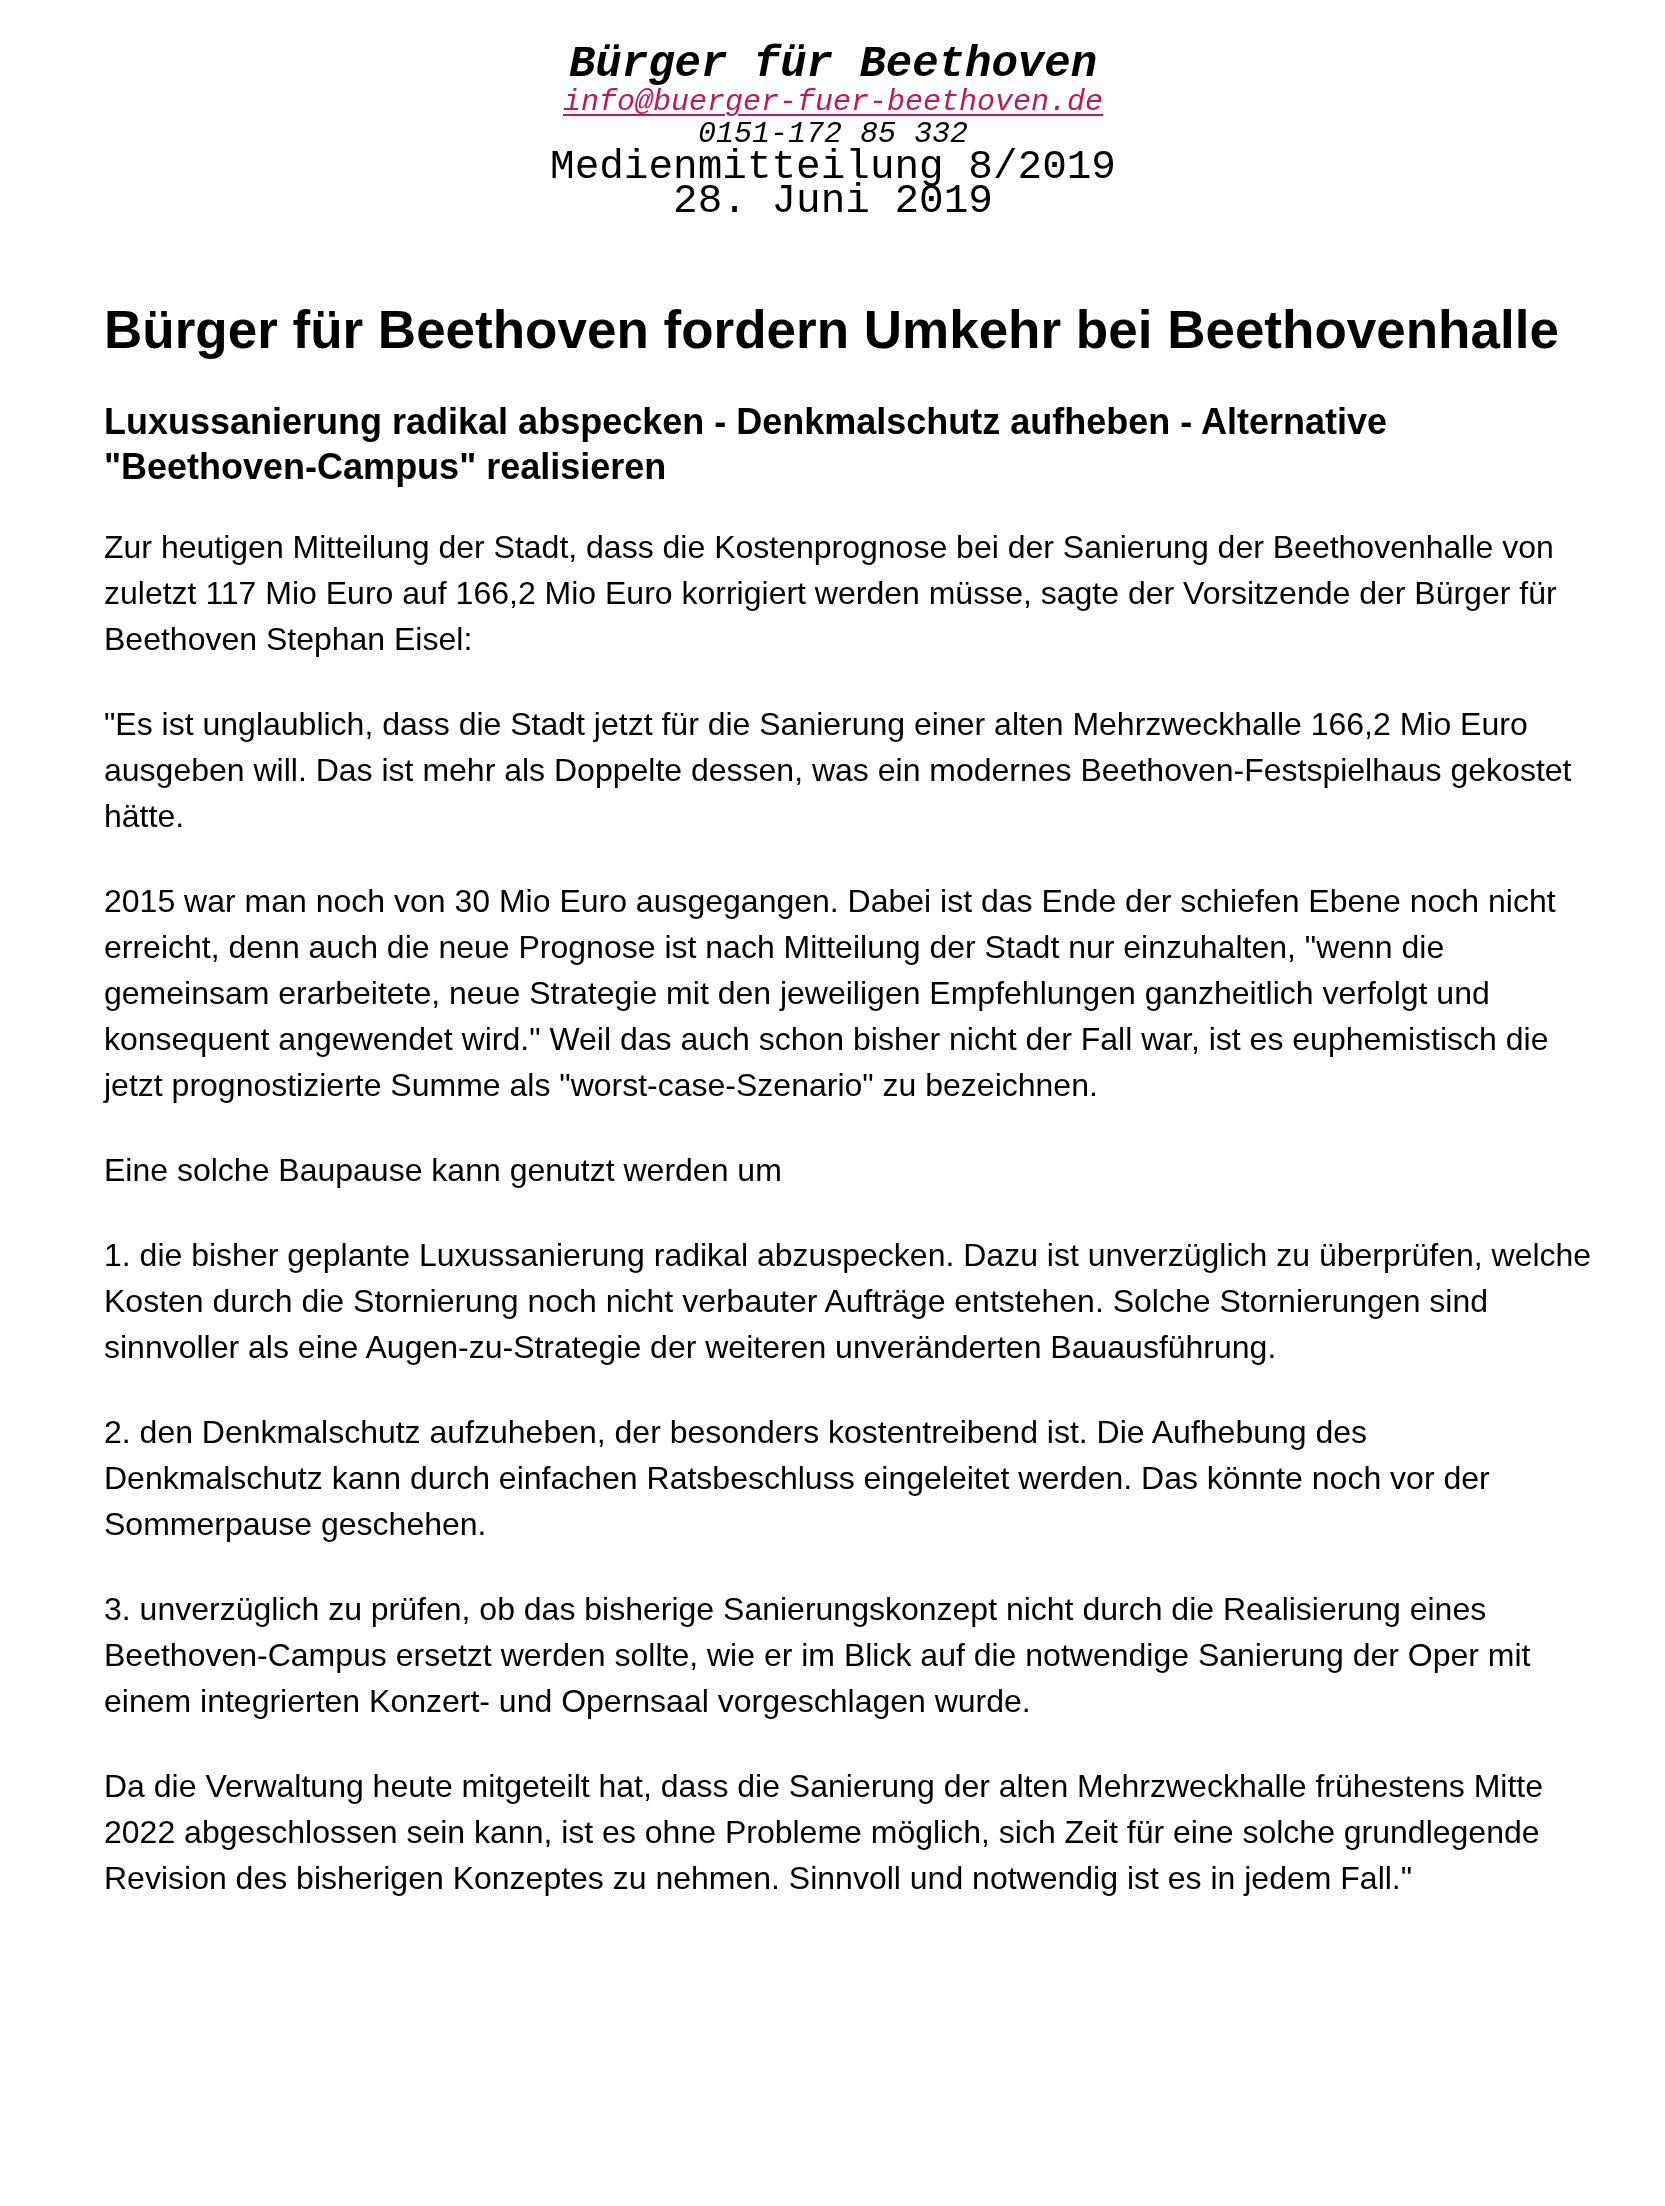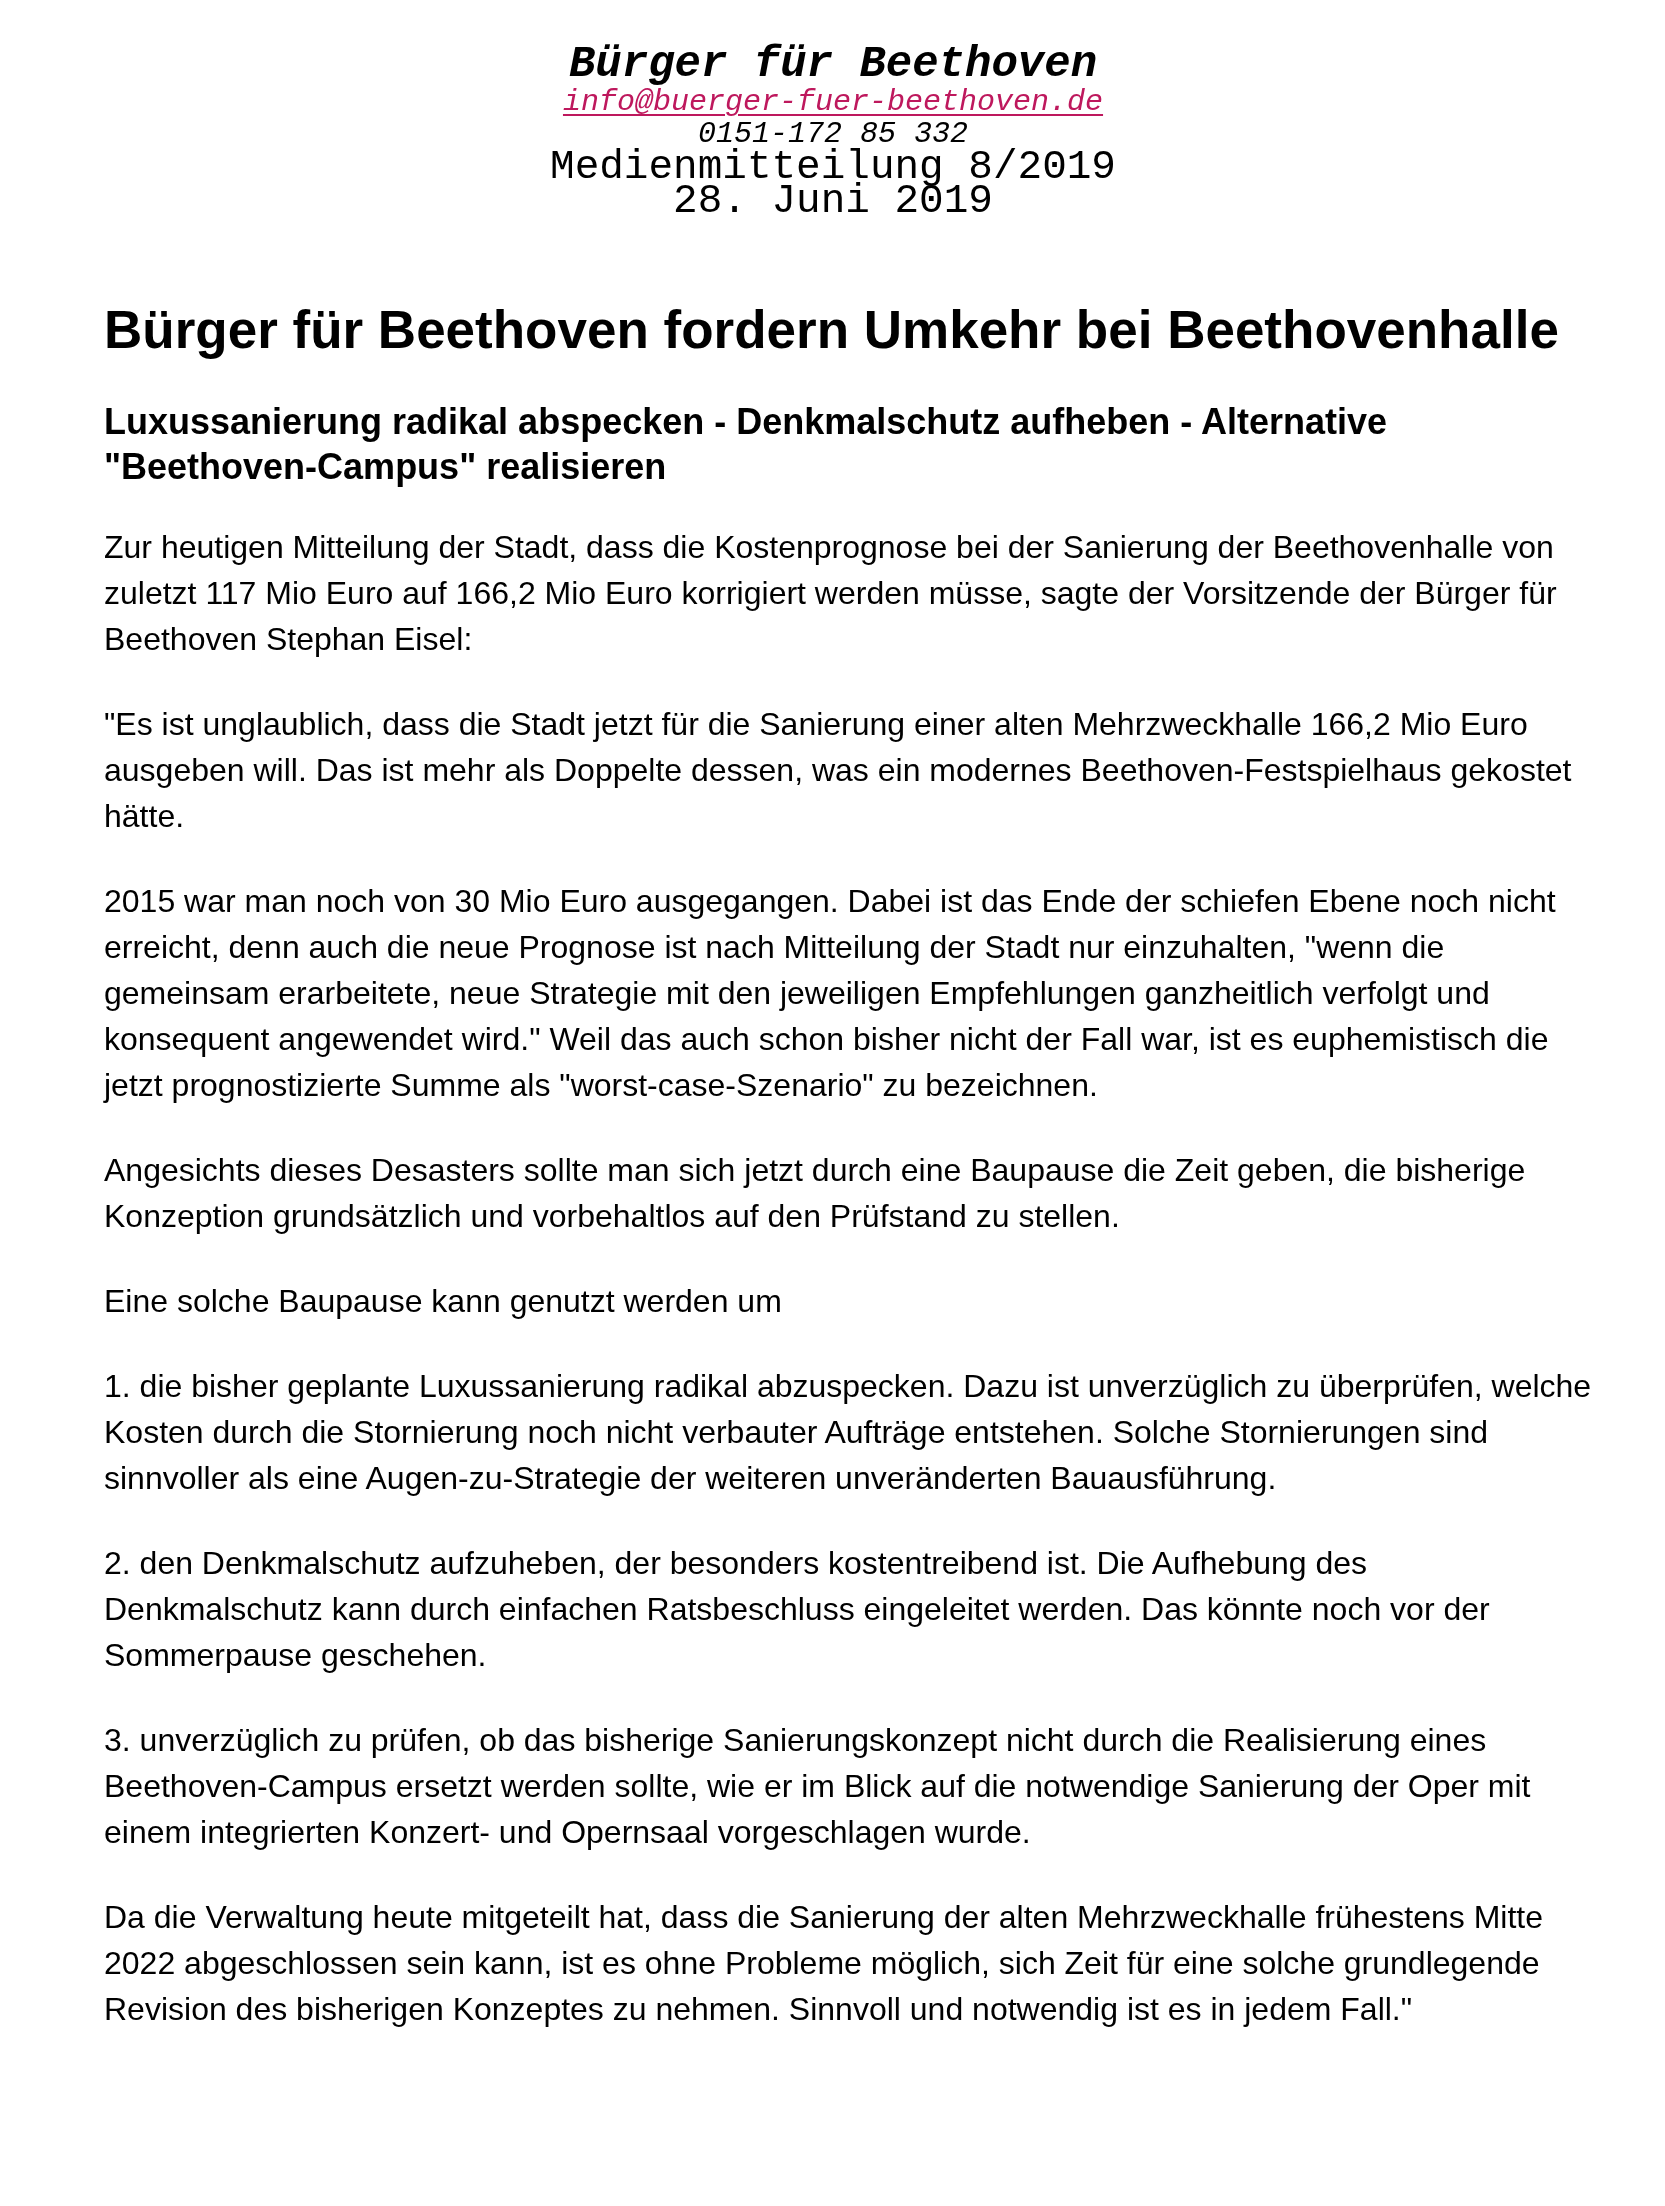--- a/index.html
+++ b/index.html
@@ -99,21 +99,20 @@
   </div>
 
   <h1 class="headline">Bürger für Beethoven fordern Umkehr bei Beethovenhalle</h1>
 
   <h2 class="subheadline">Luxussanierung radikal abspecken - Denkmalschutz aufheben - Alternative "Beethoven-Campus" realisieren</h2>
 
   <div class="body-text">
     <p>Zur heutigen Mitteilung der Stadt, dass die Kostenprognose bei der Sanierung der Beethovenhalle von zuletzt 117 Mio Euro auf 166,2 Mio Euro korrigiert werden müsse, sagte der Vorsitzende der Bürger für Beethoven Stephan Eisel:</p>
     <p>"Es ist unglaublich, dass die Stadt jetzt für die Sanierung einer alten Mehrzweckhalle 166,2 Mio Euro ausgeben will. Das ist mehr als Doppelte dessen, was ein modernes Beethoven-Festspielhaus gekostet hätte.</p>
     <p>2015 war man noch von 30 Mio Euro ausgegangen. Dabei ist das Ende der schiefen Ebene noch nicht erreicht, denn auch die neue Prognose ist nach Mitteilung der Stadt nur einzuhalten, "wenn die gemeinsam erarbeitete, neue Strategie mit den jeweiligen Empfehlungen ganzheitlich verfolgt und konsequent angewendet wird." Weil das auch schon bisher nicht der Fall war, ist es euphemistisch die jetzt prognostizierte Summe als "worst-case-Szenario" zu bezeichnen.</p>
-    <p>Angesichts dieses Desasters sollte man sich jetzt durch eine Baupause die Zeit geben, die bisherige Konzeption grundsätzlich und vorbehaltlos auf den Prüfstand zu stellen.</p>
     <p>Eine solche Baupause kann genutzt werden um</p>
     <p>1. die bisher geplante Luxussanierung radikal abzuspecken. Dazu ist unverzüglich zu überprüfen, welche Kosten durch die Stornierung noch nicht verbauter Aufträge entstehen. Solche Stornierungen sind sinnvoller als eine Augen-zu-Strategie der weiteren unveränderten Bauausführung.</p>
     <p>2. den Denkmalschutz aufzuheben, der besonders kostentreibend ist. Die Aufhebung des Denkmalschutz kann durch einfachen Ratsbeschluss eingeleitet werden. Das könnte noch vor der Sommerpause geschehen.</p>
     <p>3. unverzüglich zu prüfen, ob das bisherige Sanierungskonzept nicht durch die Realisierung eines Beethoven-Campus ersetzt werden sollte, wie er im Blick auf die notwendige Sanierung der Oper mit einem integrierten Konzert- und Opernsaal vorgeschlagen wurde.</p>
     <p>Da die Verwaltung heute mitgeteilt hat, dass die Sanierung der alten Mehrzweckhalle frühestens Mitte 2022 abgeschlossen sein kann, ist es ohne Probleme möglich, sich Zeit für eine solche grundlegende Revision des bisherigen Konzeptes zu nehmen. Sinnvoll und notwendig ist es in jedem Fall."</p>
   </div>
 
 </div>
 
 

